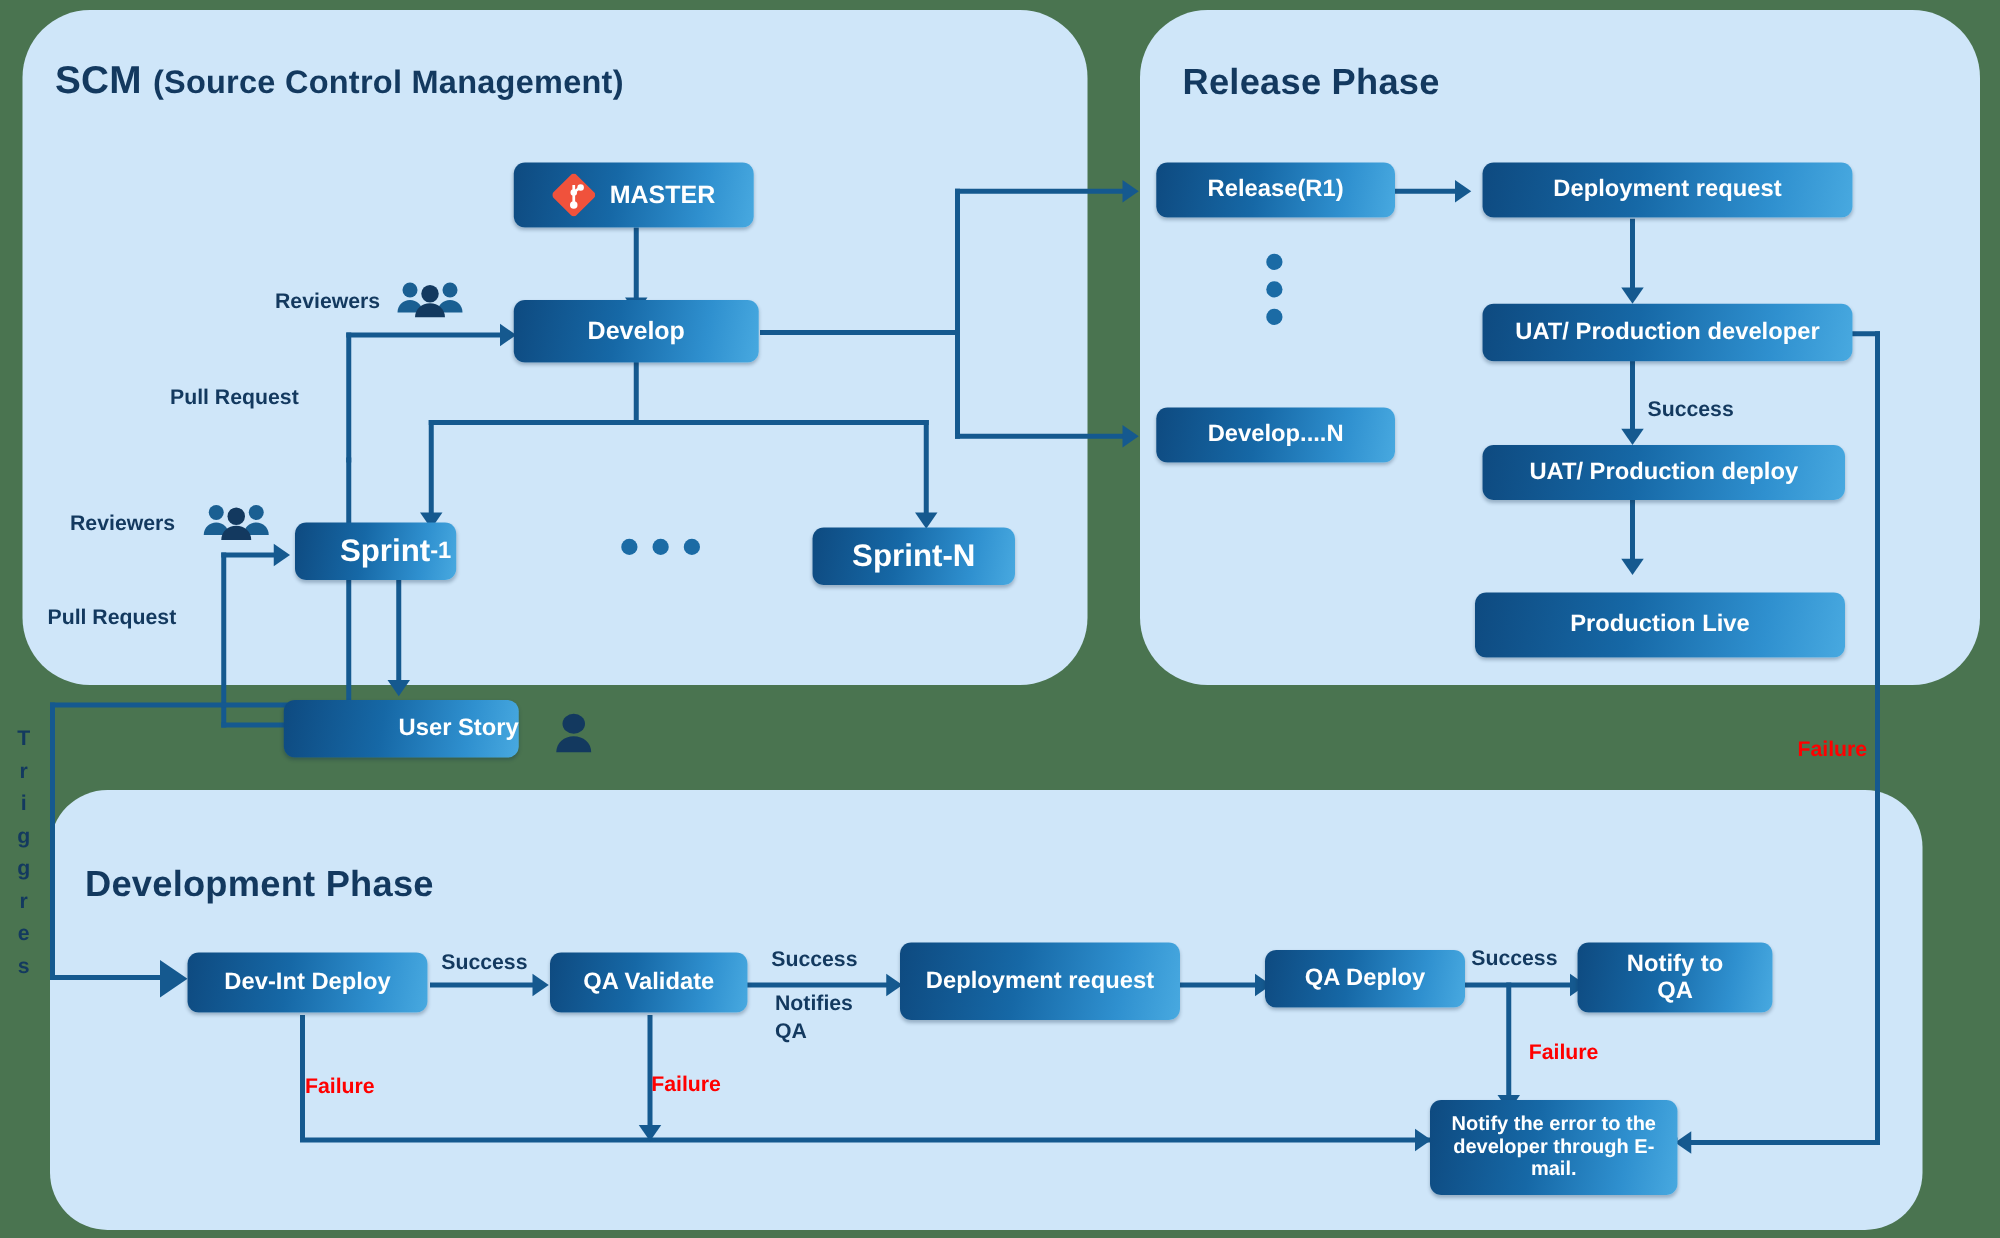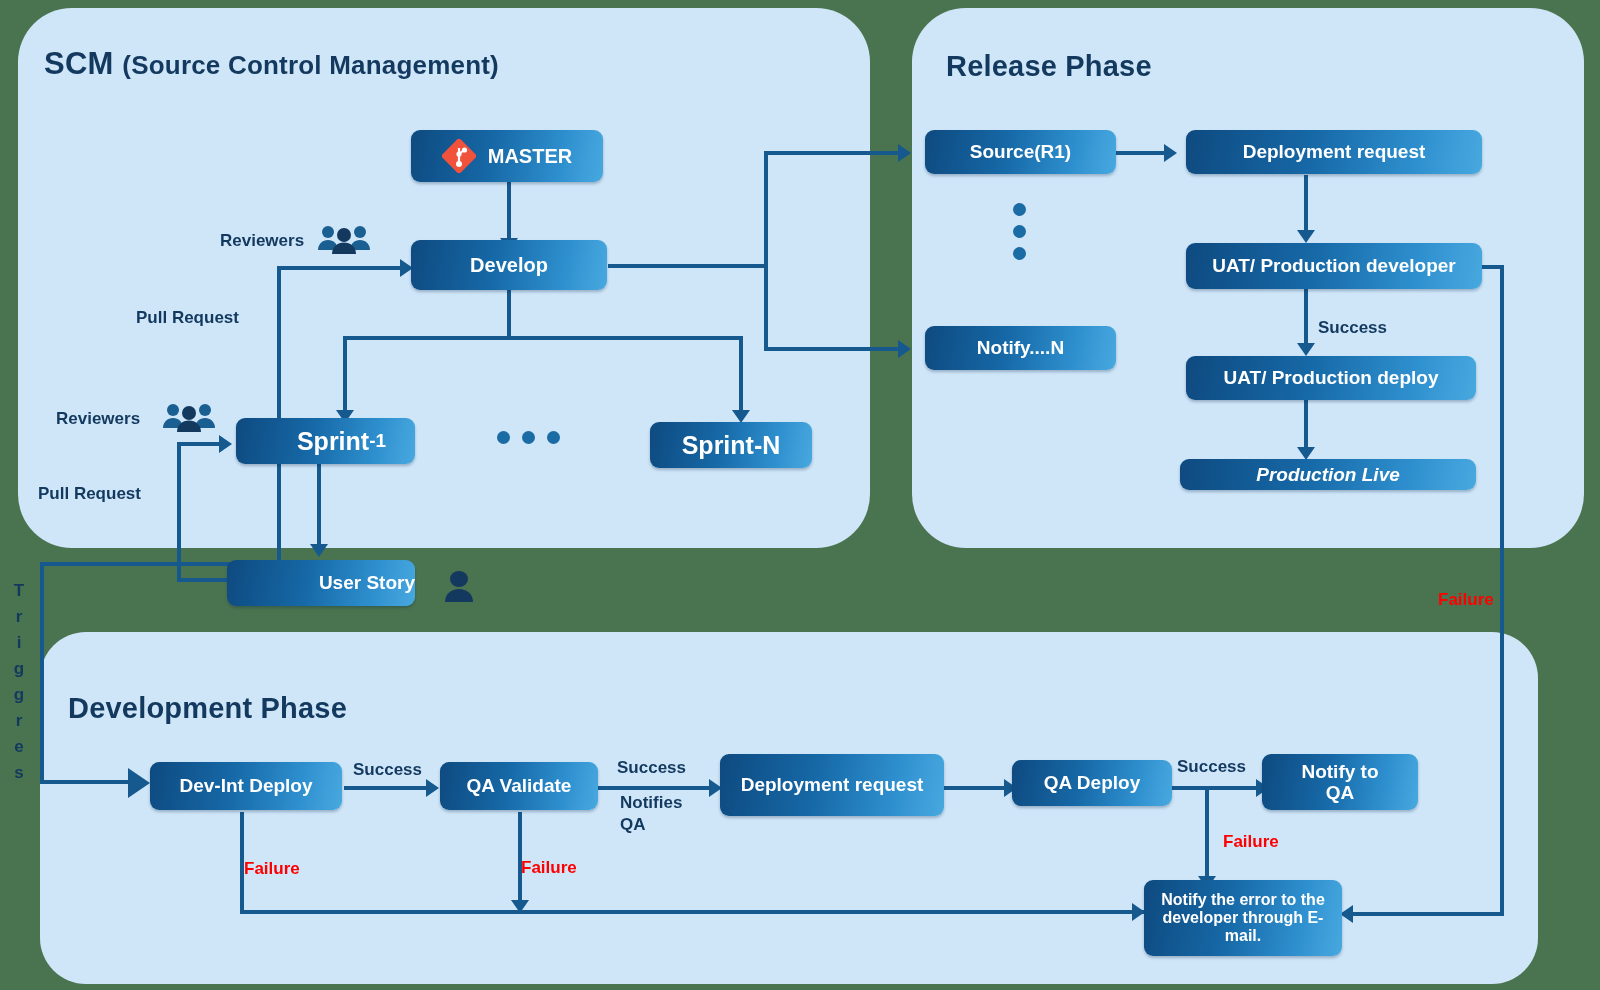--- a/index.html
+++ b/index.html
@@ -144,21 +144,21 @@
         <circle cx="22.5" cy="11" r="2.6" fill="#ffffff"></circle>
       </svg>
     </span>
     <span>MASTER</span>
   </div>
 
   <div class="box" id="box-develop" style="left:411px;top:240px;width:196px;height:50px;font-size:20px;">
     <span>Develop</span>
   </div>
 
-  <div class="box" id="box-sprint1" style="left:236px;top:418px;width:179px;height:46px;font-size:25px;padding-left:32px;">
+  <div class="box" id="box-sprint1" style="left:236px;top:418px;width:129px;height:46px;font-size:25px;padding-left:32px;">
     <span>Sprint</span>
       <span style="font-size:19px;">-1</span>
   </div>
 
   <div class="box" id="box-sprintn" style="left:650px;top:422px;width:162px;height:46px;font-size:25px;">
     <span>Sprint-N</span>
   </div>
 
   <div class="box" id="box-userstory" style="left:227px;top:560px;width:188px;height:46px;font-size:19px;justify-content:flex-end;">
     <span>User Story</span>
@@ -235,41 +235,41 @@
 
   <div class="ln v" style="left:1304px;top:400px;height:50px;"></div>
   <div class="arrow down" style="left:1297px;top:447px;"></div>
 
   <div class="ln h" style="left:1480px;top:265px;width:24px;"></div>
   <div class="ln v" style="left:1500px;top:265px;height:651px;"></div>
   <div class="ln h" style="left:1352px;top:912px;width:150px;"></div>
   <div class="arrow left" style="left:1340px;top:905px;"></div>
 
   <div class="box" id="box-release-r1" style="left:925px;top:130px;width:191px;height:44px;font-size:19px;">
-    <span>Source </span>
+    <span>Release </span>
       <span>(R1)</span>
   </div>
 
   <div class="box" id="box-release-n" style="left:925px;top:326px;width:191px;height:44px;font-size:19px;">
-    <span>Notify....N</span>
+    <span>Develop....N</span>
   </div>
 
   <div class="box" id="box-deployment-request-rel" style="left:1186px;top:130px;width:296px;height:44px;font-size:19px;">
     <span>Deployment request</span>
   </div>
 
   <div class="box" id="box-uat-validate" style="left:1186px;top:243px;width:296px;height:46px;font-size:19px;">
     <span>UAT/ Production developer</span>
   </div>
 
   <div class="box" id="box-uat-deploy" style="left:1186px;top:356px;width:290px;height:44px;font-size:19px;">
     <span>UAT/ Production deploy</span>
   </div>
 
-  <div class="box" id="box-production-live" style="left:1180px;top:459px;width:296px;height:31px;font-size:19px;font-style:italic;">
+  <div class="box" id="box-production-live" style="left:1180px;top:474px;width:296px;height:52px;font-size:19px;">
     <span>Production Live</span>
   </div>
 
   <div class="edge-label" style="left:1318px;top:318px;">Success</div>
   <div class="edge-label fail" style="left:1438px;top:590px;">Failure</div>
 
   <div class="dot" style="left:1013px;top:203px;"></div>
   <div class="dot" style="left:1013px;top:225px;"></div>
   <div class="dot" style="left:1013px;top:247px;"></div>
 

